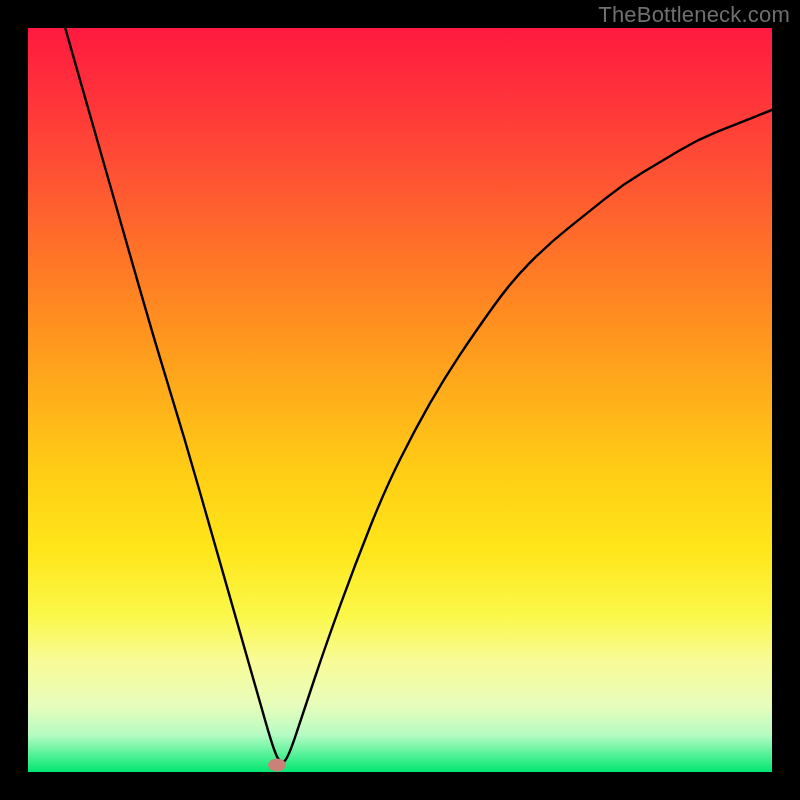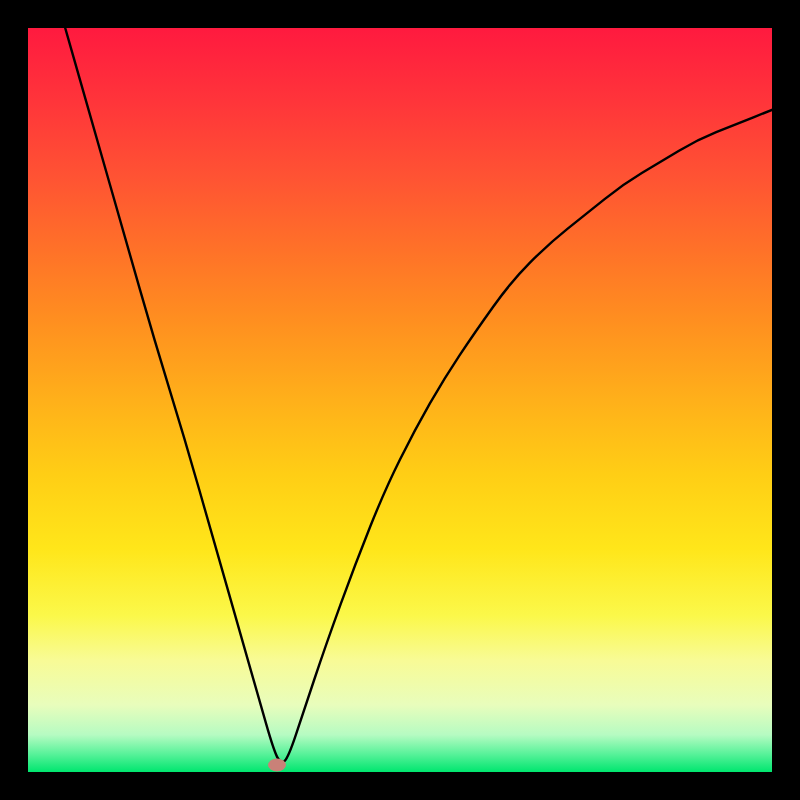--- a/index.html
+++ b/index.html
@@ -67,20 +67,21 @@
     color: #6f6f6f;
     font-size: 22px;
     font-weight: 500;
     letter-spacing: 0.2px;
   }
 </style>
 </head>
 <body>
 
 <div class="frame">
+  <div class="watermark">TheBottleneck.com</div>
   <div class="plot-area">
     <div class="gradient"></div>
     <svg class="curve-svg" viewBox="0 0 744 744" preserveAspectRatio="none">
       <path id="curve-path" d="M 37.20 0.00 Q 37.20 0.00 52.08 52.08 Q 66.96 104.16 81.84 156.24 Q 96.72 208.32 111.60 260.40 Q 126.48 312.48 141.36 360.84 Q 156.24 409.20 171.12 461.28 Q 186.00 513.36 200.88 565.44 Q 215.76 617.52 223.20 643.56 Q 230.64 669.60 238.08 695.64 Q 245.52 721.68 249.24 729.12 Q 252.96 736.56 256.68 732.84 Q 260.40 729.12 267.84 706.80 Q 275.28 684.48 286.44 651.00 Q 297.60 617.52 312.48 576.60 Q 327.36 535.68 342.24 498.48 Q 357.12 461.28 372.00 431.52 Q 386.88 401.76 401.76 375.72 Q 416.64 349.68 431.52 327.36 Q 446.40 305.04 465.00 279.00 Q 483.60 252.96 502.20 234.36 Q 520.80 215.76 539.40 200.88 Q 558.00 186.00 576.60 171.12 Q 595.20 156.24 613.80 145.08 Q 632.40 133.92 651.00 122.76 Q 669.60 111.60 688.20 104.16 Q 706.80 96.72 725.40 89.28 T 744.00 81.84" fill="none" stroke="#000" stroke-width="2.4" stroke-linecap="round" stroke-linejoin="round"></path>
     </svg>
     <div class="marker" id="marker" style="left: 249.24px; top: 736.56px; background: rgb(201, 129, 120);"></div>
   </div>
 </div>
 
 </body></html>

